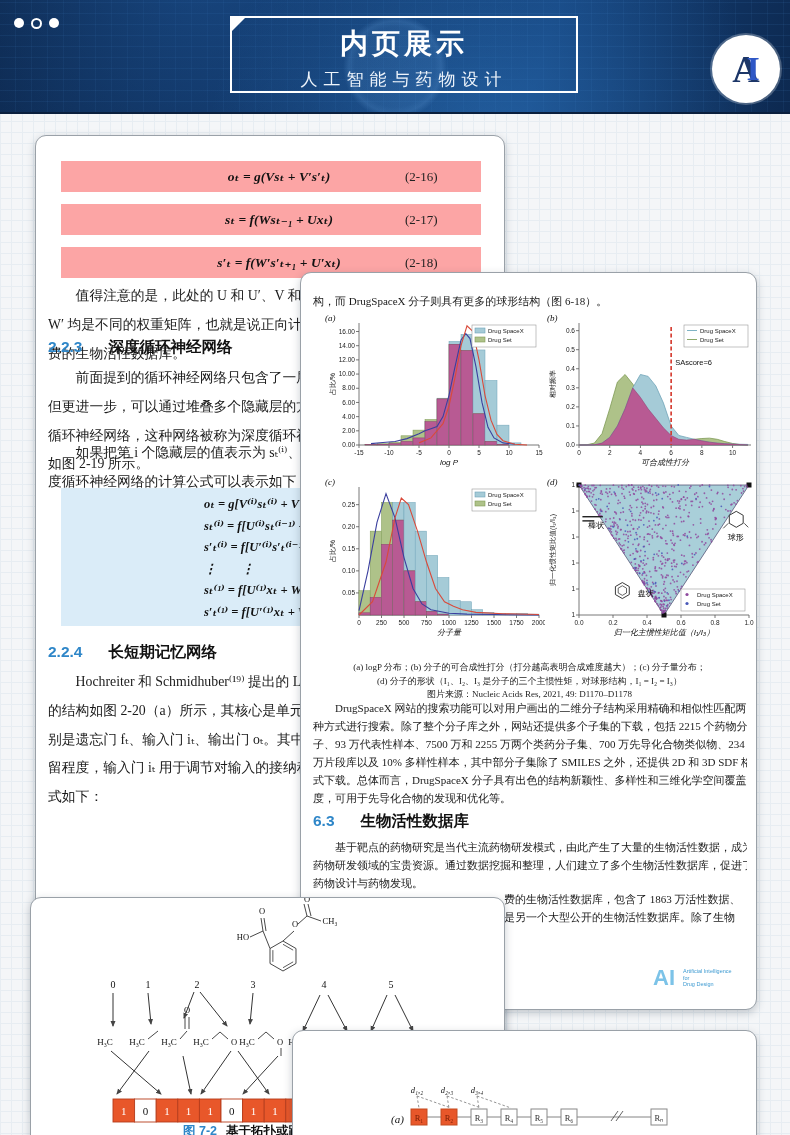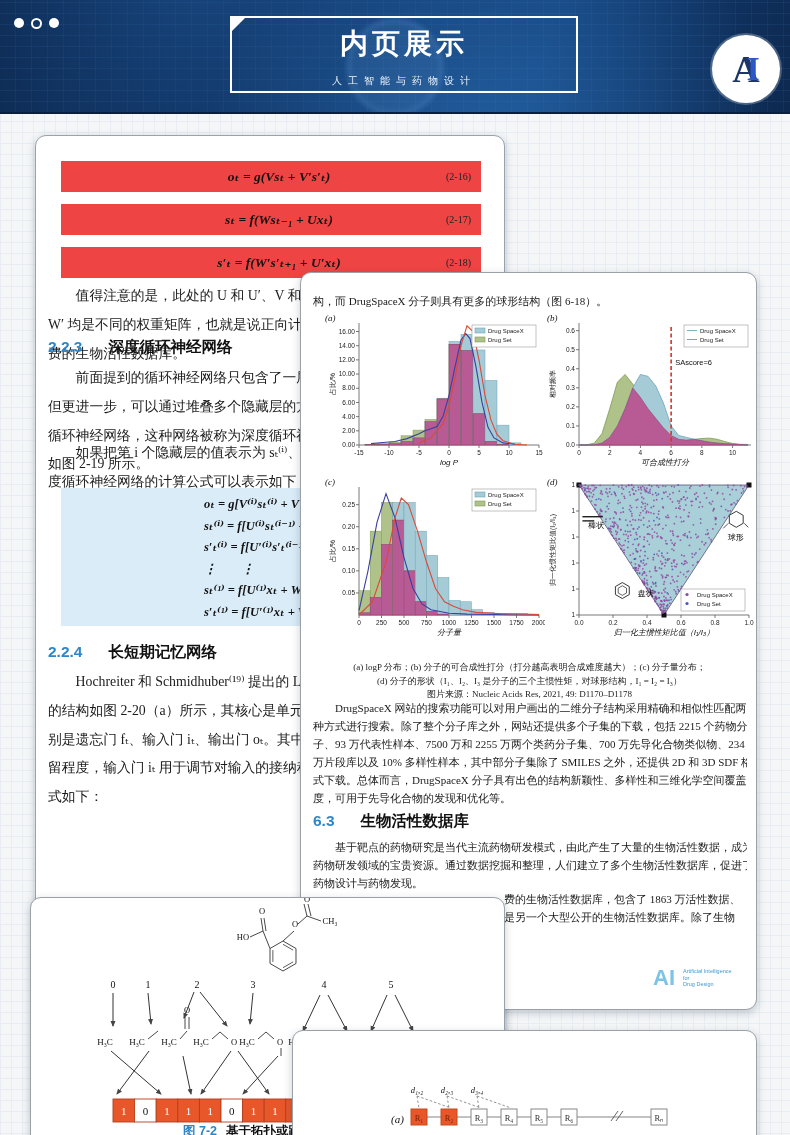--- a/index.html
+++ b/index.html
@@ -34,44 +34,44 @@
   .titlebox:before{
     content:"";position:absolute;left:-2px;top:-2px;
     border-top:17px solid #fff;border-right:17px solid transparent;
   }
   .main-title{
     margin-top:3px;font-family:"Liberation Sans","DejaVu Sans",sans-serif;
     font-size:28px;font-weight:bold;color:#ffffff;letter-spacing:4px;line-height:46px;
   }
   .sub-title{
     font-family:"Liberation Sans","DejaVu Sans",sans-serif;
-    font-size:10px;color:#eef4fb;letter-spacing:6px;margin-top:7px;
+    font-size:17px;color:#eef4fb;letter-spacing:6px;margin-top:1px;
   }
   .logo-circle{
     position:absolute;left:712px;top:35px;width:68px;height:68px;border-radius:50%;
     background:#fff;display:flex;align-items:center;justify-content:center;
     box-shadow:0 0 0 2px rgba(255,255,255,0.25);
   }
   .logo-A{font-family:"Liberation Serif",serif;font-weight:bold;font-size:38px;color:#1c3668;line-height:1}
   .logo-I{font-family:"Liberation Serif",serif;font-weight:bold;font-size:34px;color:#2e57c6;margin-left:-13px;line-height:1}
   
   .page{
     position:absolute;background:#ffffff;border:1px solid #9aa1a8;border-radius:11px;
     box-shadow:0 3px 9px rgba(40,55,70,0.25);box-sizing:border-box;overflow:hidden;
   }
   #page1{left:35px;top:135px;width:470px;height:985px;z-index:1}
   #page2{left:300px;top:272px;width:457px;height:738px;z-index:2}
   #page3{left:30px;top:897px;width:475px;height:300px;z-index:3}
   #page4{left:292px;top:1030px;width:465px;height:160px;z-index:4}
   .lines{position:absolute}
   .lines .line{white-space:nowrap;overflow:hidden}
   
-  .eqrow{position:absolute;left:25px;width:420px;height:31px;background:#ef4444;display:flex;align-items:center}
+  .eqrow{position:absolute;left:25px;width:420px;height:31px;background:#fca5a5;display:flex;align-items:center}
   .eqrow .formula{flex:1;text-align:center;padding-left:92px;font-style:italic;font-size:13.5px;color:#111;font-weight:bold}
-  .eqrow .eqnum{width:66px;text-align:right;padding-right:10px;font-size:10px;color:#222}
+  .eqrow .eqnum{width:66px;text-align:left;padding-right:10px;font-size:13px;color:#222}
   .p1text{font-size:13.8px;color:#1a1a1a}
   .p1text .line{line-height:28.8px;height:28.8px}
   .sec-head{position:absolute;font-family:"Liberation Sans","DejaVu Sans",sans-serif;font-weight:bold;font-size:15.5px;color:#111;white-space:nowrap}
   .sec-head .num{color:#2e86c8;margin-right:26px}
   .eqbox{position:absolute;left:25px;top:352px;width:420px;height:138px;background:#daecf8}
   .eqbox .lines{left:143px;top:6px}
   .eqbox .line{font-style:italic;font-weight:bold;font-size:12.5px;line-height:21.5px;height:21.5px;color:#111}
   
   .p2text{font-size:11px;color:#1a1a1a}
   .p2text .line{line-height:18px;height:18px}

